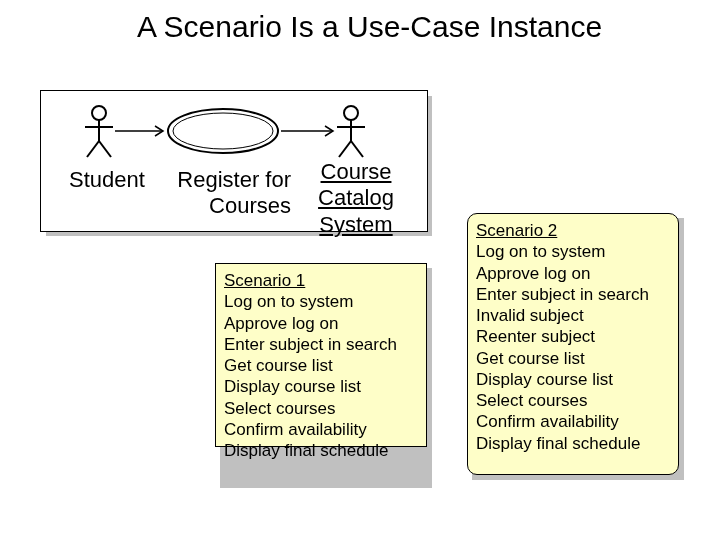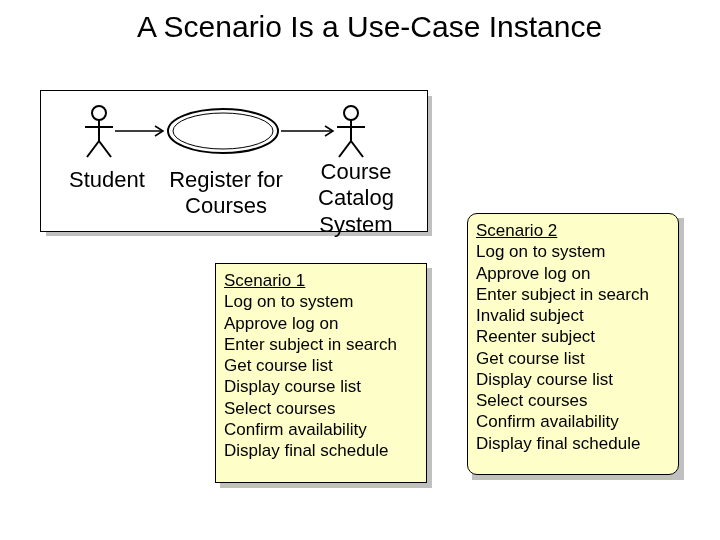--- a/index.html
+++ b/index.html
@@ -107,29 +107,29 @@
       </g>
 
       <g stroke="#000" stroke-width="1.5" fill="none">
         <line x1="74" y1="40" x2="122" y2="40"></line>
         <polyline points="114,35 122,40 114,45"></polyline>
         <line x1="240" y1="40" x2="292" y2="40"></line>
         <polyline points="284,35 292,40 284,45"></polyline>
       </g>
     </svg>
     <div class="uc-label" style="left:26px; top:76px; width:80px;">Student</div>
-    <div class="uc-label" style="left:120px; top:76px; width:130px; white-space:pre-line;">Register for
+    <div class="uc-label" style="left:120px; top:76px; width:130px; white-space:pre-line;text-align:right;">Register for
 Courses</div>
-    <div class="uc-label" style="left:270px; top:68px; width:90px; white-space:pre-line;">Course
+    <div class="uc-label" style="left:270px; top:68px; width:90px; white-space:pre-line;text-decoration:underline;">Course
 Catalog
 System</div>
   </div>
 
   <div class="note-shadow" style="left:220px; top:268px; width:212px; height:220px;"></div>
-  <div class="note" style="left:215px; top:263px; width:212px; height:220px;">
+  <div class="note" style="left:215px; top:263px; width:212px; height:184px;">
     <div class="heading">Scenario 1</div>
     <div>Log on to system</div>
     <div>Approve log on</div>
     <div>Enter subject in search</div>
     <div>Get course list</div>
     <div>Display course list</div>
     <div>Select courses</div>
     <div>Confirm availability</div>
     <div>Display final schedule</div>
   </div>

